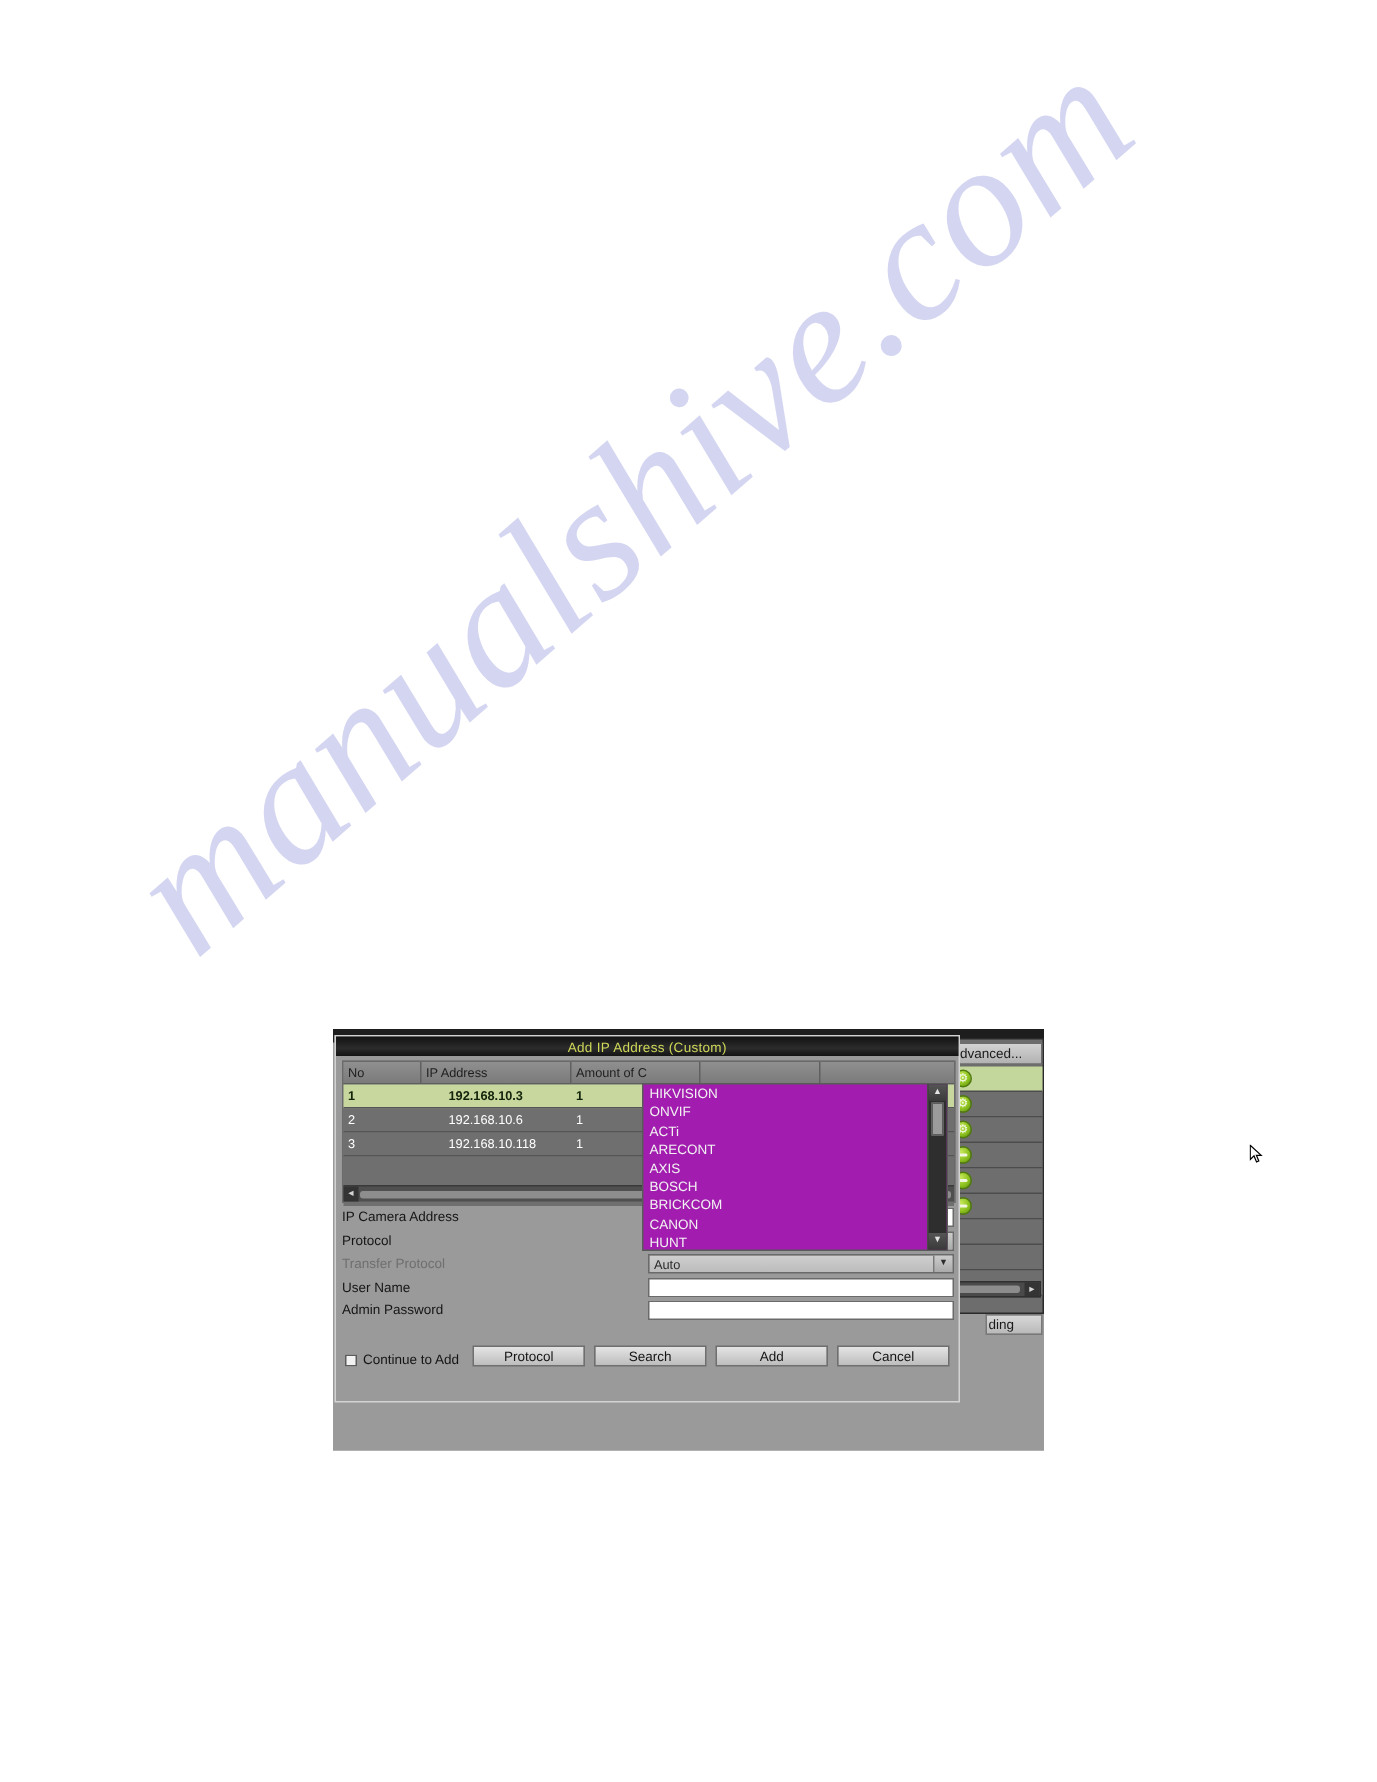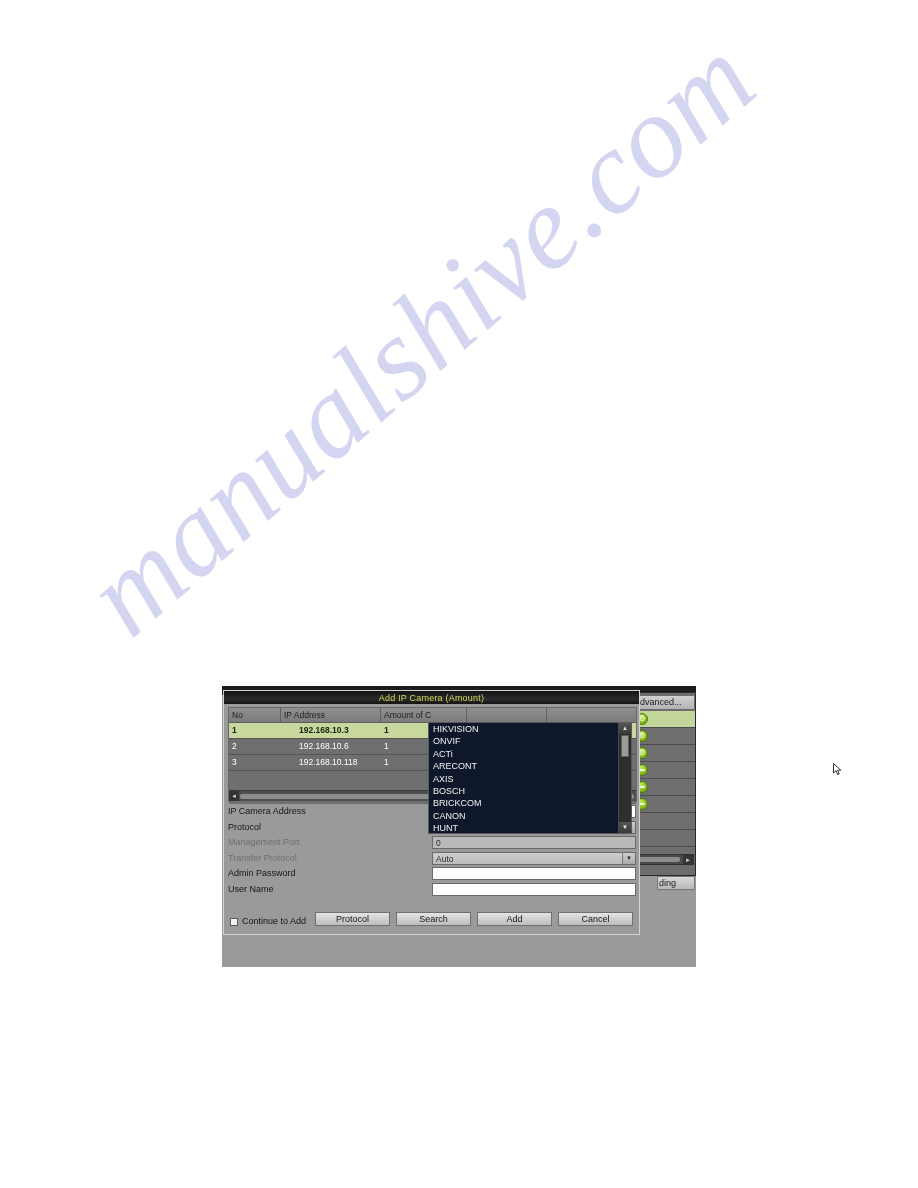--- a/index.html
+++ b/index.html
@@ -435,21 +435,21 @@
     text-align: center;
   }
 
   
   #protocol-dropdown {
     position: absolute;
     left: 204px;
     top: 18px;
     width: 204px;
     height: 112px;
-    background: #0f172a;
+    background: #a21caf;
     border: 1px solid #5a5a5a;
     box-sizing: border-box;
     z-index: 9;
   }
   .dd-items {
     position: absolute;
     left: 0; top: 0;
     right: 13px;
     bottom: 0;
     overflow: hidden;
@@ -564,21 +564,21 @@
       <div class="arrow-r">▸</div>
     </div>
 
     <div class="bg-partial-btn">ding</div>
   </div>
 
 
   <div id="dialog">
 
     <div class="dlg-title-bar">
-      <span class="dlg-title">Add IP Camera (Amount)</span>
+      <span class="dlg-title">Add IP Address (Custom)</span>
     </div>
 
     <div class="dlg-body">
 
       <div class="cam-table">
         <div class="cam-thead">
           <div class="cam-th col-no">No</div>
           <div class="cam-th col-ip">IP Address</div>
           <div class="cam-th col-amt">Amount of C</div>
           <div class="cam-th col-dev"></div>
@@ -625,40 +625,36 @@
         </div>
 
         <div class="form-row">
           <span class="form-label">Protocol</span>
           <span class="form-control ctl-select">
             <span>Custom 2</span>
             <span class="caret">▼</span>
           </span>
         </div>
 
-        <div class="form-row">
-          <span class="form-label disabled">Management Port</span>
-          <span class="form-control ctl-input readonly">0</span>
-        </div>
 
         <div class="form-row">
           <span class="form-label disabled">Transfer Protocol</span>
           <span class="form-control ctl-select dim">
             <span>Auto</span>
             <span class="caret">▼</span>
           </span>
         </div>
 
         <div class="form-row">
+          <span class="form-label">User Name</span>
+          <span class="form-control ctl-input"></span>
+        </div>
+
+        <div class="form-row">
           <span class="form-label">Admin Password</span>
-          <span class="form-control ctl-input"></span>
-        </div>
-
-        <div class="form-row">
-          <span class="form-label">User Name</span>
           <span class="form-control ctl-input"></span>
         </div>
 
         <div class="check-row">
           <span class="chk-box"></span>
           <span class="chk-label">Continue to Add</span>
         </div>
 
       </div>
 

